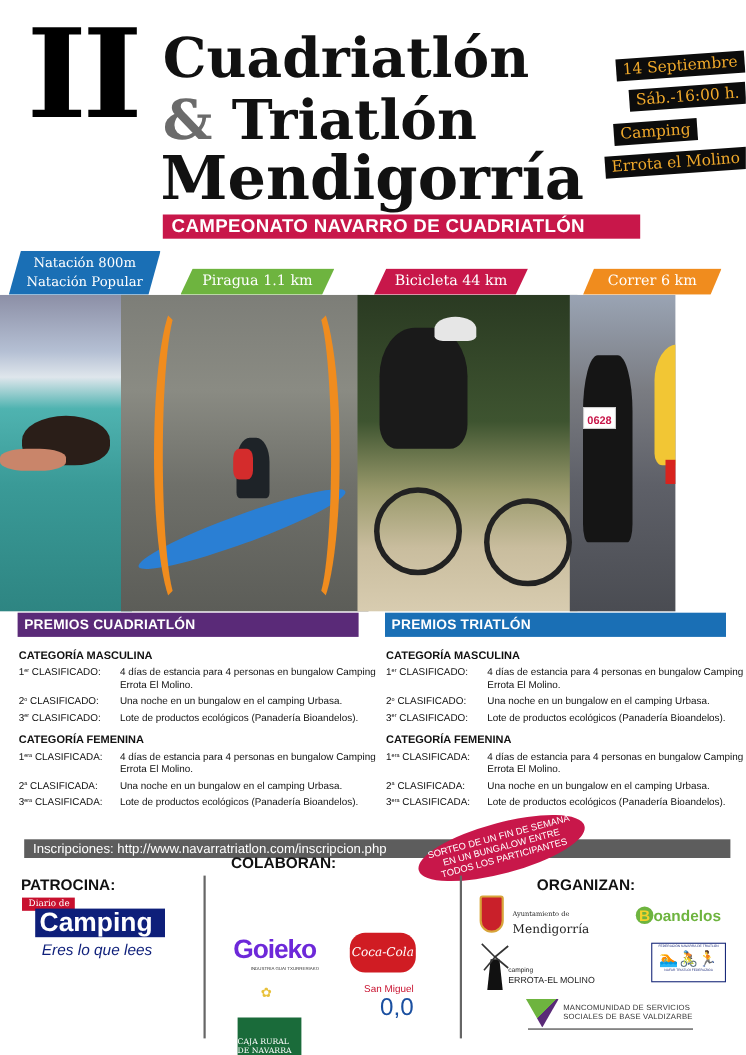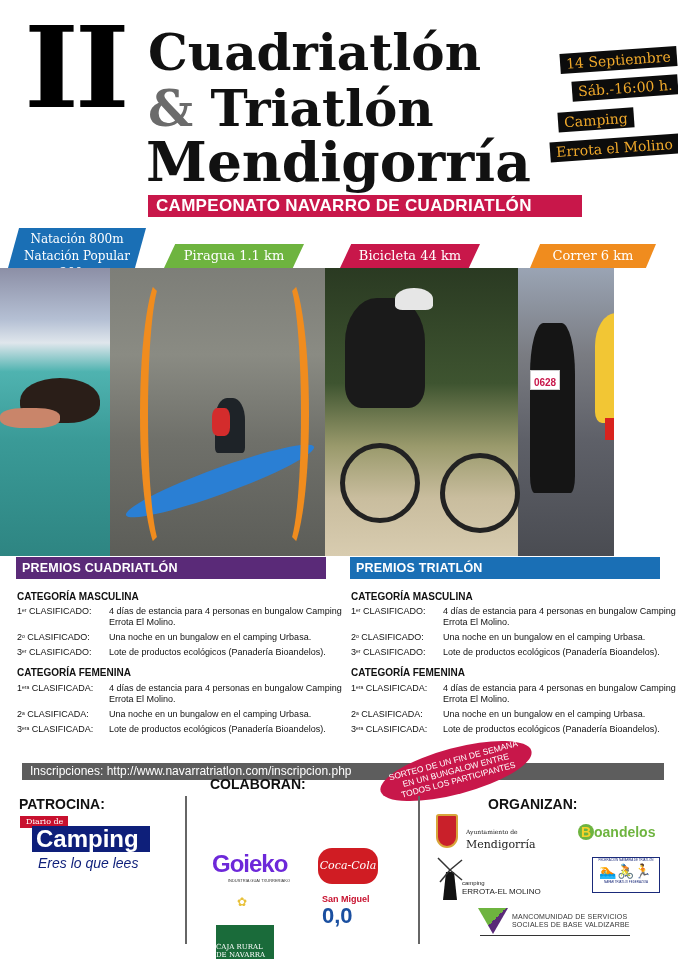--- a/index.html
+++ b/index.html
@@ -78,21 +78,21 @@
 
 .noticias-top{left:20px;top:816px;width:48px;height:12px;background:#c8102e;color:#fff;font-family:"DejaVu Serif",serif;font-size:8px;line-height:12px;padding-left:6px;}
 .noticias-main{left:32px;top:826px;width:118px;height:26px;background:#0e1f7a;color:#fff;font-weight:bold;font-size:24px;line-height:26px;padding-left:4px;}
 .noticias-tag{left:38px;top:855px;font-style:italic;font-size:14px;color:#0e1f7a;}
 
 .goieko{left:212px;top:850px;font-size:24px;font-weight:bold;color:#6d28d9;letter-spacing:-1px;}
 .goieko-sub{left:224px;top:878px;font-size:4px;color:#333;width:70px;text-align:center;}
 .cocacola{left:318px;top:848px;width:60px;height:36px;background:#d01c23;color:#fff;font-family:"DejaVu Serif",serif;font-style:italic;font-size:11px;line-height:36px;text-align:center;border-radius:14px;}
 .cajarural{left:216px;top:891px;width:58px;height:44px;background:#1a6b3a;color:#fff;font-family:"DejaVu Serif",serif;font-size:7px;line-height:8px;text-align:left;padding-top:18px;margin-top:34px;}
 .cajarural-sym{left:237px;top:895px;color:#e8c13a;font-size:12px;}
-.sanmiguel{left:322px;top:893px;width:54px;height:46px;color:#c8102e;font-weight:bold;font-size:9px;text-align:left;line-height:12px;}
+.sanmiguel{left:322px;top:893px;width:54px;height:46px;color:#c8102e;font-weight:normal;font-size:9px;text-align:right;line-height:12px;}
 .sanmiguel-zero{color:#1a4fa0;font-size:22px;line-height:22px;}
 
 .ayto-shield{left:436px;top:814px;width:22px;height:34px;background:#c9202a;border:2px solid #d8a53a;border-radius:3px 3px 12px 12px;}
 .ayto-text{left:466px;top:828px;font-family:"DejaVu Serif",serif;font-size:6px;color:#222;}
 .ayto-name{left:466px;top:838px;font-family:"DejaVu Serif",serif;font-size:11px;color:#222;}
 .bioandelos{left:578px;top:824px;font-weight:bold;font-size:14px;color:#6eb43f;}
 .bio-b{display:inline-block;width:16px;height:16px;background:#6eb43f;color:#f5d22a;border-radius:50%;text-align:center;line-height:16px;}
 .molino{left:436px;top:856px;width:28px;height:44px;}
 .molino-text{left:462px;top:880px;font-size:6px;color:#222;line-height:7px;}
 .molino-name{left:462px;top:887px;font-size:8px;color:#222;}

